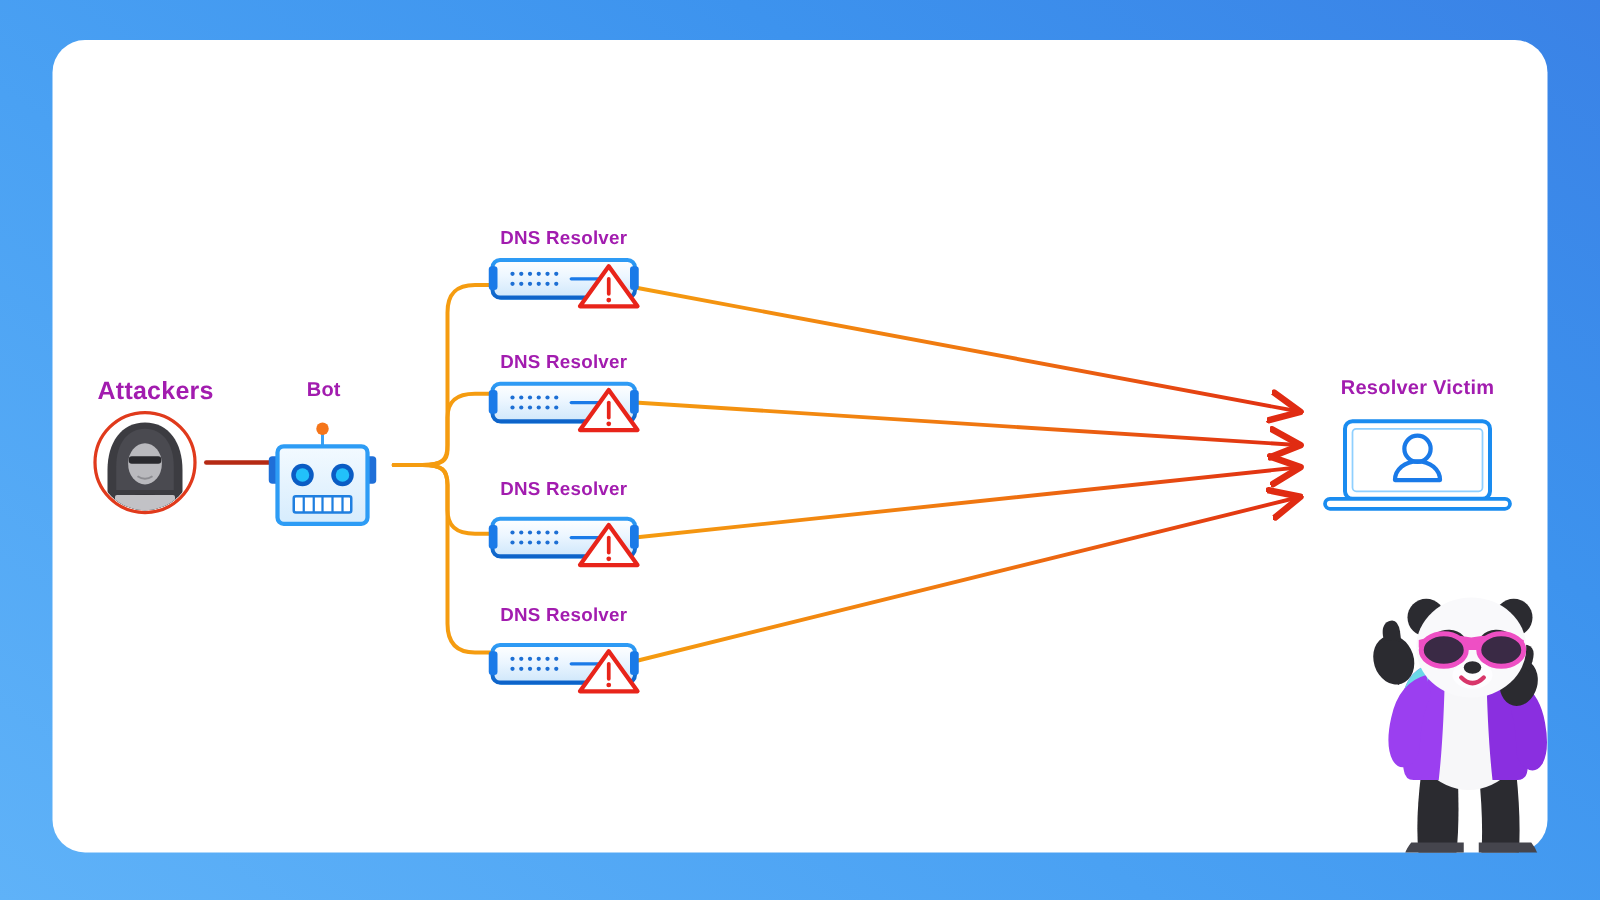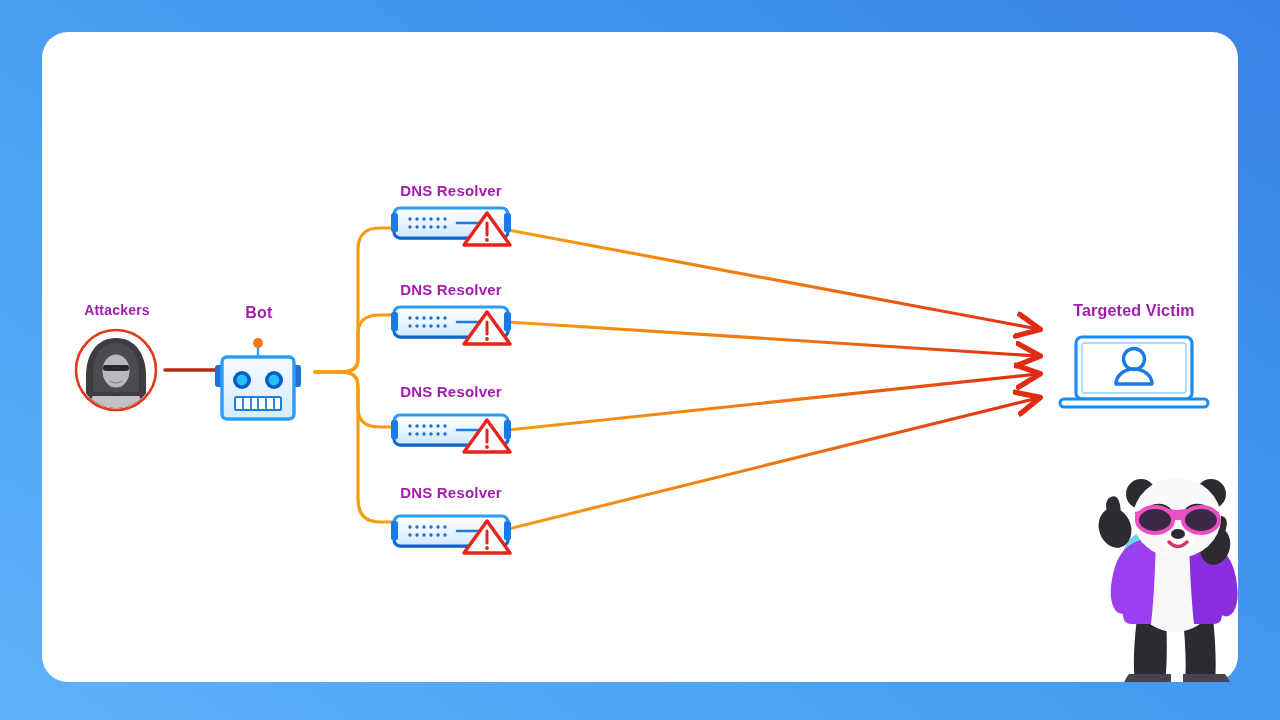--- a/index.html
+++ b/index.html
@@ -321,28 +321,28 @@
         <ellipse cx="70" cy="52" rx="18" ry="13" fill="#3a2a45" stroke="#ee4fc4" stroke-width="4"></ellipse>
         <ellipse cx="116" cy="52" rx="18" ry="13" fill="#3a2a45" stroke="#ee4fc4" stroke-width="4"></ellipse>
         <line x1="88" y1="50" x2="98" y2="50" stroke="#ee4fc4" stroke-width="4"></line>
 
         <ellipse cx="93" cy="72" rx="16" ry="11" fill="#fdfdff"></ellipse>
         <ellipse cx="93" cy="66" rx="7" ry="5" fill="#2b2b30"></ellipse>
         <path d="M84,74 q9,9 18,0" stroke="#d8366a" stroke-width="3.5" fill="none" stroke-linecap="round"></path>
       </g>
     </svg>
 
-    <div class="node-label" style="left:36px; top:270px; width:78px; text-align:center; font-size:14px;">Attackers</div>
+    <div class="node-label" style="left:36px; top:270px; width:78px; text-align:center; font-size:20px;">Attackers</div>
 
     <div class="node-label" style="left:188px; top:272px; width:58px; text-align:center; font-size:16px;">Bot</div>
 
     <div class="node-label" style="left:340px; top:150px; width:138px; text-align:center; font-size:15px;">DNS Resolver</div>
 
     <div class="node-label" style="left:340px; top:249px; width:138px; text-align:center; font-size:15px;">DNS Resolver</div>
 
     <div class="node-label" style="left:340px; top:351px; width:138px; text-align:center; font-size:15px;">DNS Resolver</div>
 
     <div class="node-label" style="left:340px; top:452px; width:138px; text-align:center; font-size:15px;">DNS Resolver</div>
 
-    <div class="node-label" style="left:1016px; top:270px; width:152px; text-align:center; font-size:16px;">Targeted Victim</div>
+    <div class="node-label" style="left:1016px; top:270px; width:152px; text-align:center; font-size:16px;">Resolver Victim</div>
 
   </div>
 </div>
 
 </body></html>

